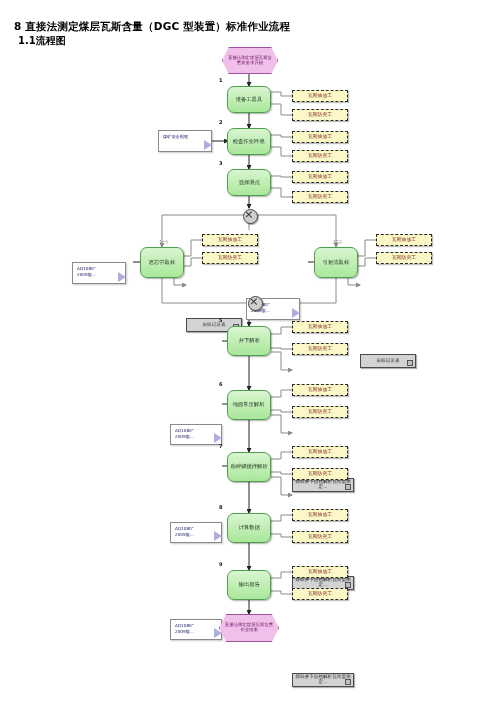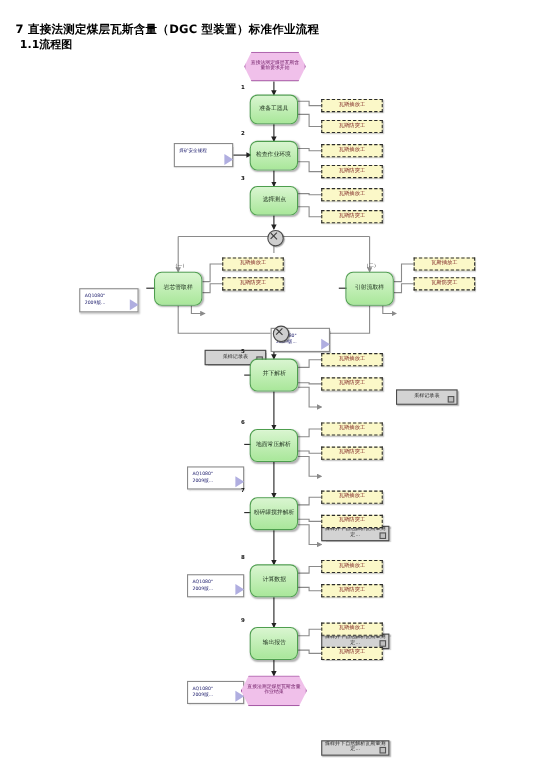--- a/index.html
+++ b/index.html
@@ -53,21 +53,21 @@
   .jx::before,.jx::after{content:"";position:absolute;left:1.2px;top:4.3px;
       width:7.5px;height:1.2px;background:#3a3a3a;}
   .jx::before{transform:rotate(45deg);}
   .jx::after{transform:rotate(-45deg);}
 
   .tag{position:absolute;font-size:4.4px;color:#222;}
 </style>
 </head>
 <body>
 
-<div class="doc-title">7 直接法测定煤层瓦斯含量（DGC 型装置）标准作业流程</div>
+<div class="doc-title">8 直接法测定煤层瓦斯含量（DGC 型装置）标准作业流程</div>
 <div class="doc-sub">1.1流程图</div>
 
 <div class="canvas">
 
 <svg class="wires" viewBox="0 0 496 702" xmlns="http://www.w3.org/2000/svg">
   <defs>
     <marker id="ah" markerWidth="5" markerHeight="5" refX="4" refY="2.5" orient="auto">
       <path d="M0,0 L5,2.5 L0,5 z" fill="#222"></path>
     </marker>
     <marker id="ahg" markerWidth="5" markerHeight="5" refX="4" refY="2.5" orient="auto">

